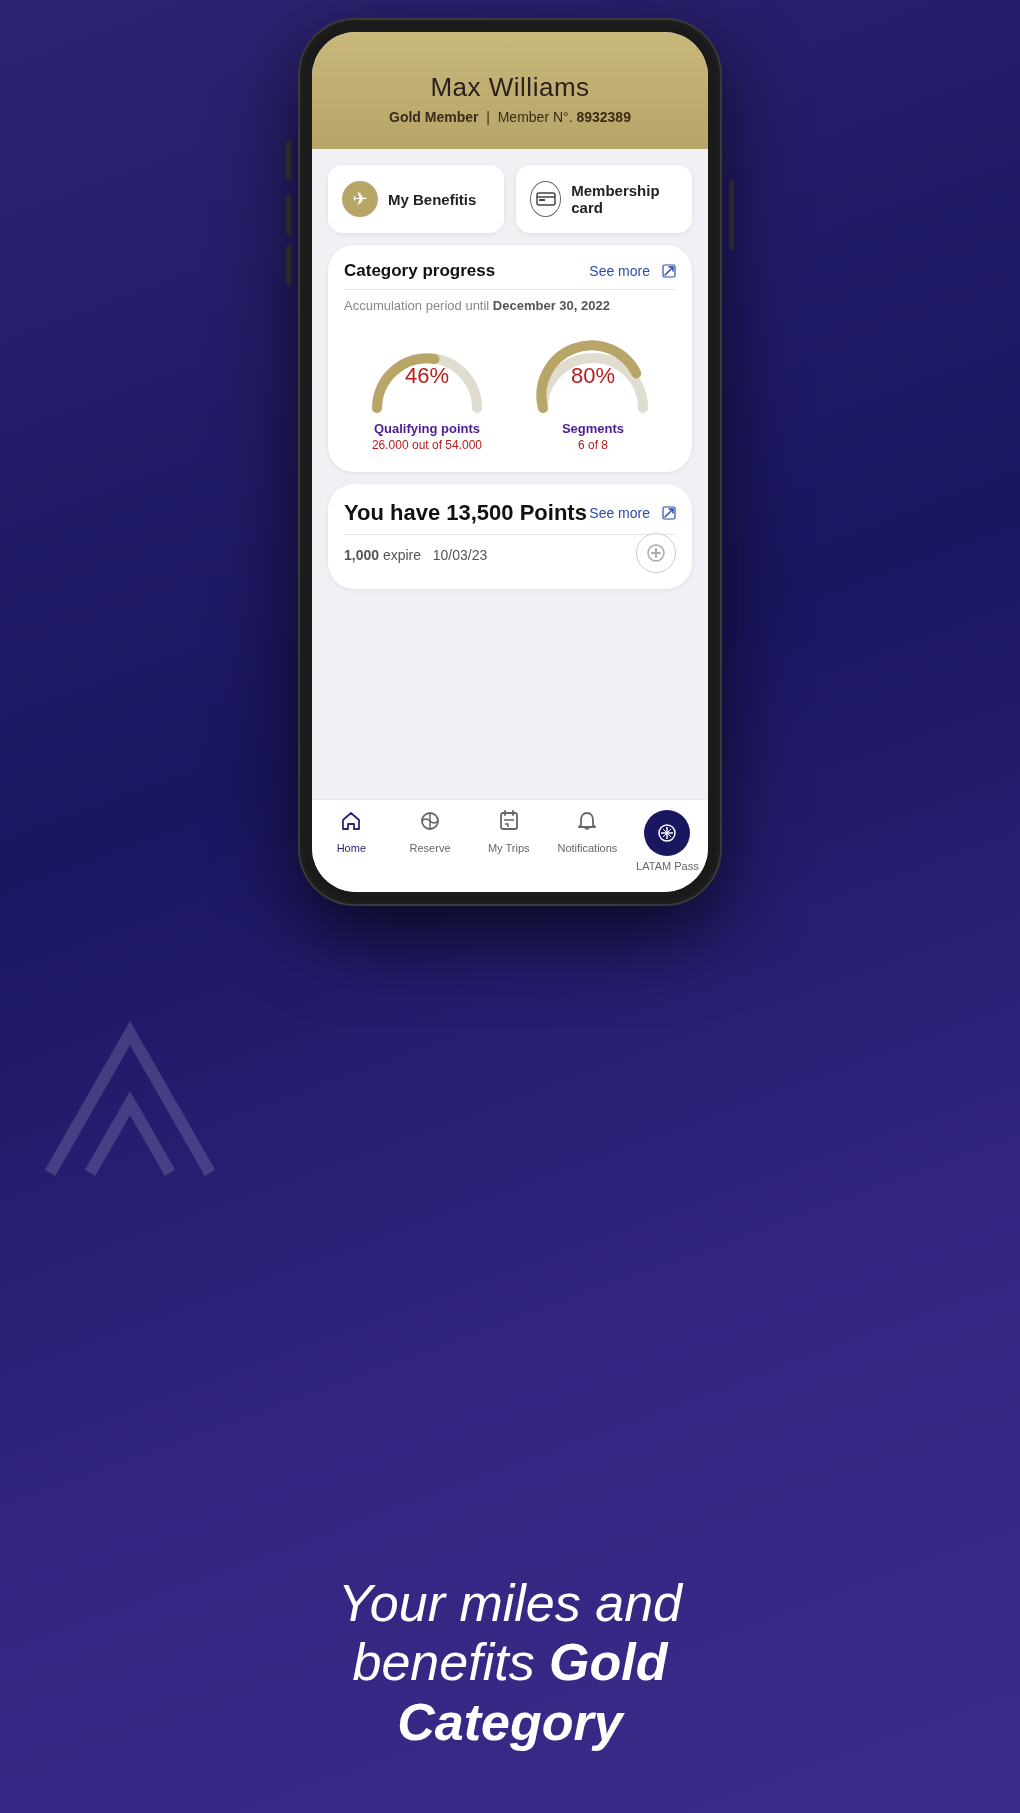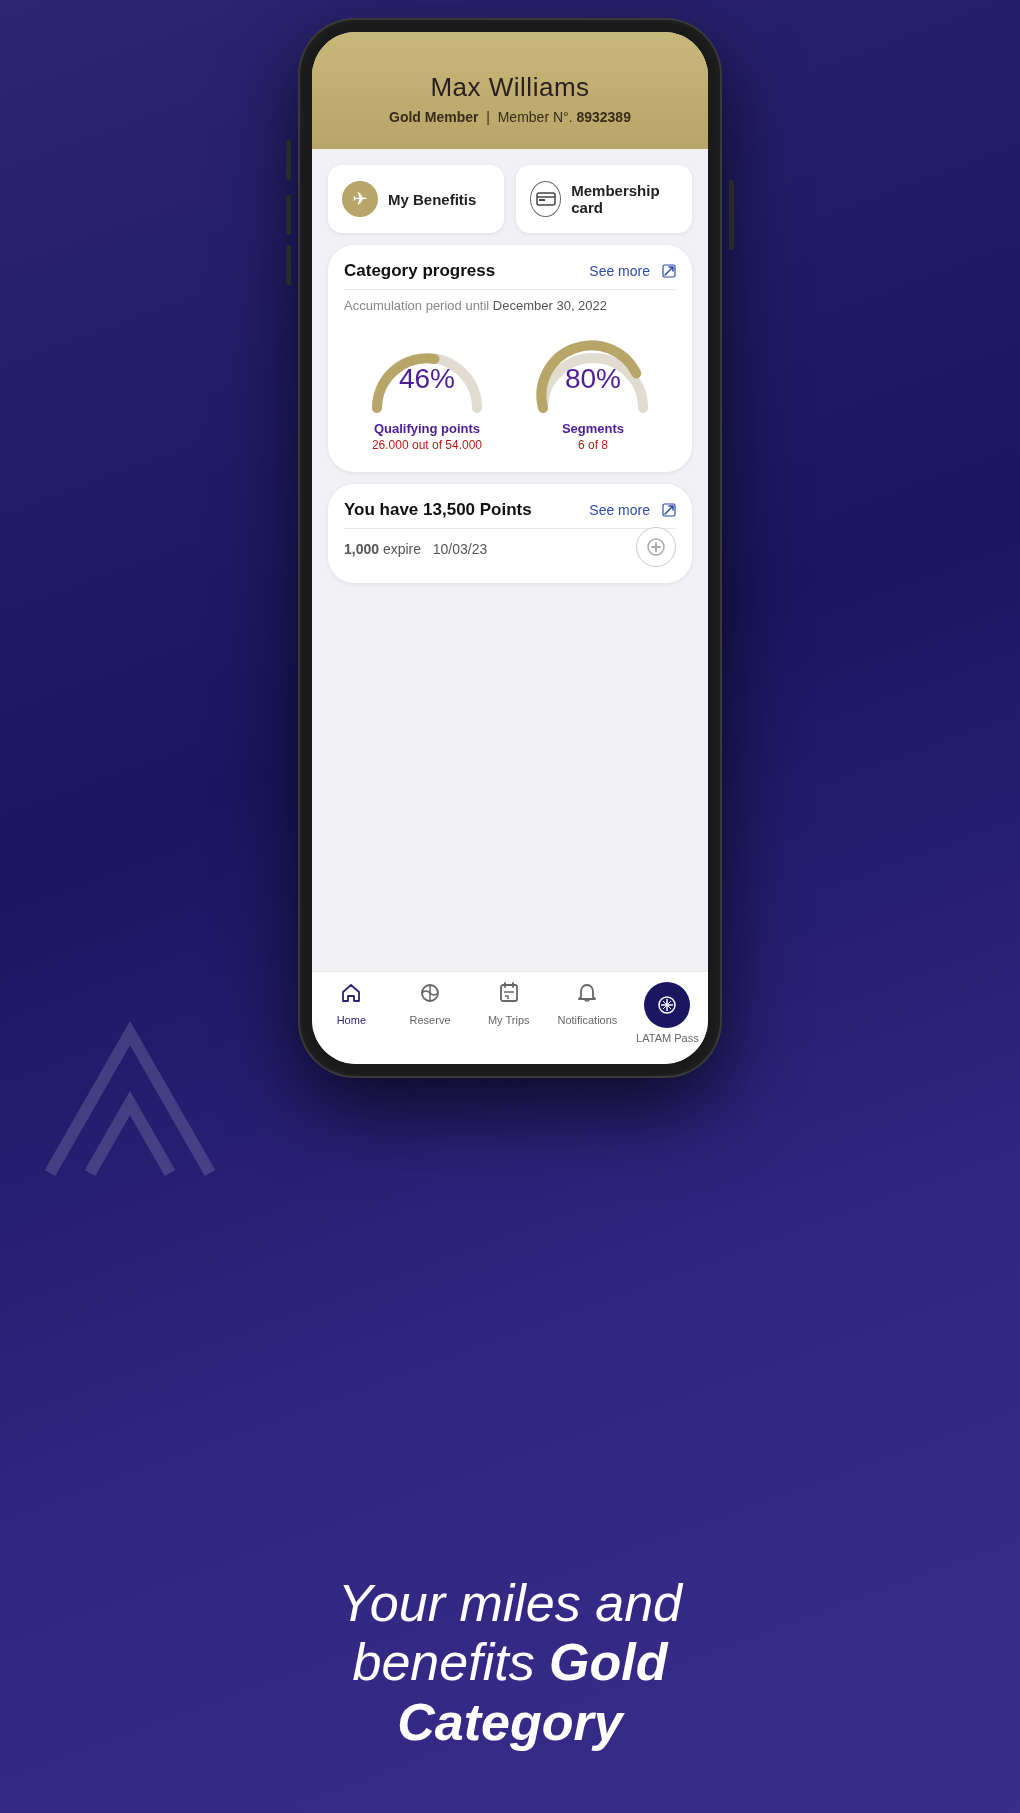--- a/index.html
+++ b/index.html
@@ -59,21 +59,21 @@
       width: 5px;
       height: 70px;
       background: #2a2a2a;
       border-radius: 0 3px 3px 0;
     }
 
     .phone-screen {
       background: #f0f0f5;
       border-radius: 44px;
       overflow: hidden;
-      height: 1032px;
+      height: 860px;
       display: flex;
       flex-direction: column;
     }
 
     
     .header-section {
       background: linear-gradient(180deg, #c8b87a 0%, #b8a568 100%);
       padding: 40px 24px 24px;
       text-align: center;
       flex-shrink: 0;
@@ -188,21 +188,21 @@
       margin: 8px 0;
     }
 
     .accumulation-text {
       font-size: 13px;
       color: #888;
       margin-bottom: 12px;
     }
 
     .accumulation-text .bold {
-      font-weight: 400;
+      font-weight: 700;
       color: #555;
     }
 
     
     .gauges-row {
       display: flex;
       justify-content: space-around;
       padding: 8px 0 4px;
     }
 
@@ -217,43 +217,43 @@
       width: 130px;
       height: 80px;
       overflow: visible;
     }
 
     .gauge-percent {
       position: absolute;
       top: 30px;
       left: 50%;
       transform: translateX(-50%);
-      font-size: 28px;
+      font-size: 22px;
       font-weight: 300;
-      color: #4c1d95;
+      color: #b91c1c;
     }
 
     .gauge-label {
       font-size: 13px;
       font-weight: 700;
       color: #4c1d95;
       margin-top: 8px;
       text-align: center;
     }
 
     .gauge-sublabel {
       font-size: 12px;
       color: #b91c1c;
       text-align: center;
       margin-top: 2px;
     }
 
     
     .points-title {
-      font-size: 17px;
+      font-size: 22px;
       font-weight: 700;
       color: #111;
     }
 
     .points-expiry {
       font-size: 14px;
       color: #555;
       margin-top: 4px;
     }
 

